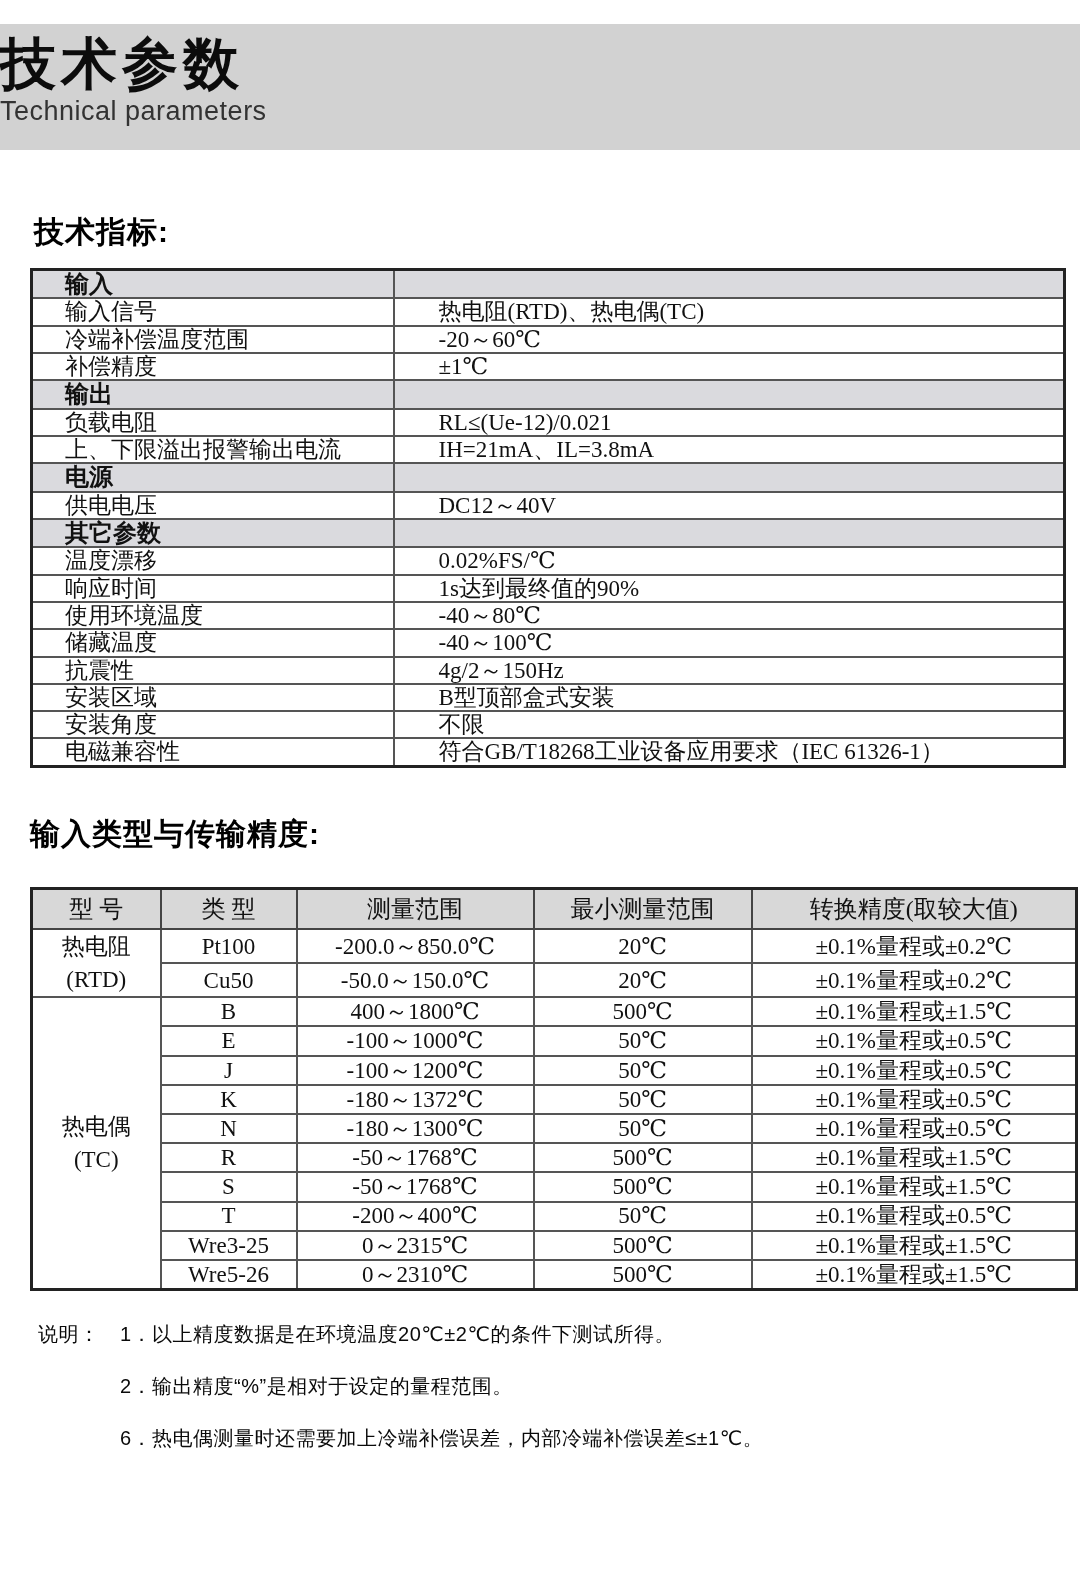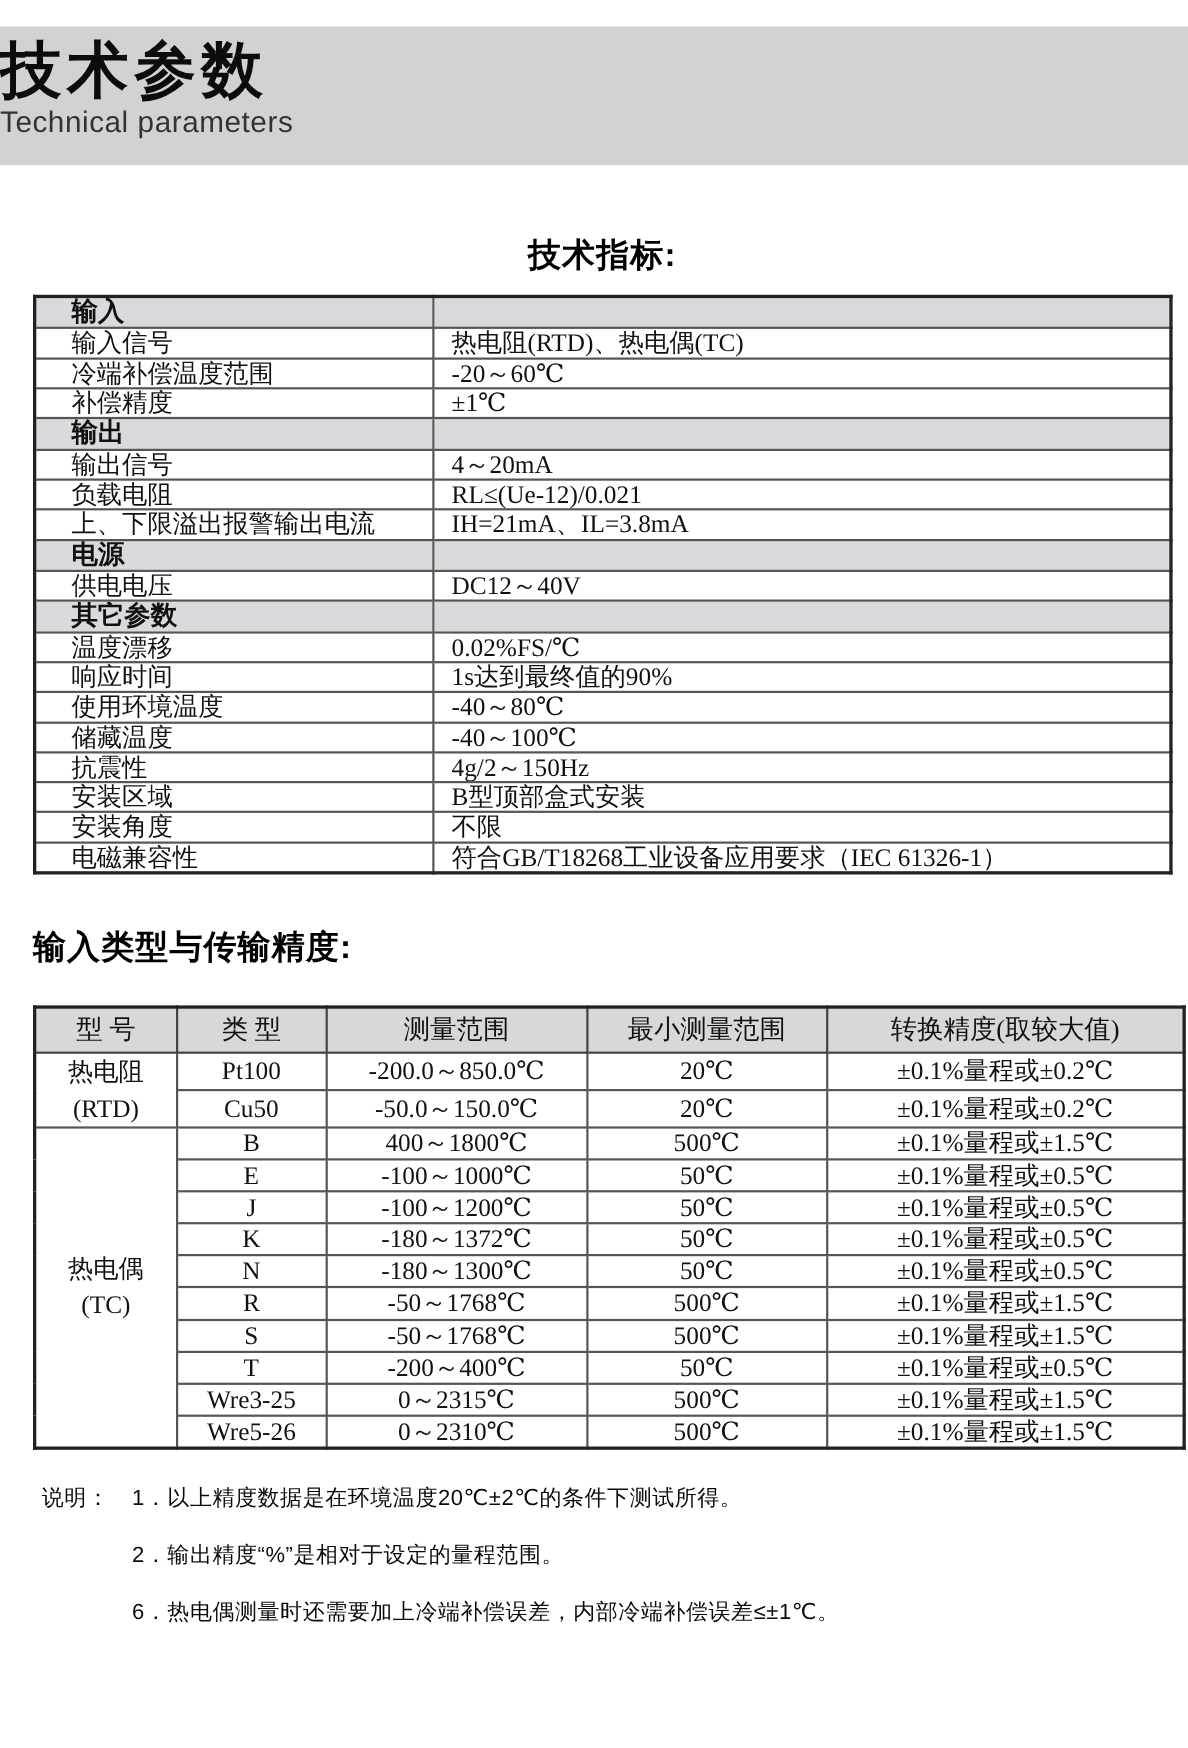--- a/index.html
+++ b/index.html
@@ -33,21 +33,21 @@
     margin-top: 1px;
   }
   .content { padding: 0 30px; }
 
   .sec-heading {
     font-size: 30px;
     font-weight: bold;
     color: #000;
     letter-spacing: 1px;
   }
-  .sec-heading.first { margin: 62px 0 15px 15px; text-align: center; }
+  .sec-heading.first { margin: 62px 0 15px 4px; }
   .sec-heading.second { margin: 46px 0 32px 0; }
 
   table { border-collapse: collapse; border-radius: 22px; }
 
   
   table.spec {
     width: 1036px;
     table-layout: fixed;
     font-family: "Liberation Serif", "DejaVu Serif", serif;
     font-size: 23px;
@@ -55,21 +55,21 @@
   }
   table.spec td {
     border: 2px solid #555555;
     height: 26.5px;
     padding: 0;
     line-height: 1.1;
     white-space: nowrap;
     overflow: hidden;
   }
   table.spec td.spec-label { padding-left: 32px; }
-  table.spec td.spec-value { padding-left: 16px; }
+  table.spec td.spec-value { padding-left: 44px; }
   table.spec tr.section td {
     background: #dadade;
     font-family: "Liberation Sans", "DejaVu Sans", sans-serif;
     font-weight: bold;
     font-size: 24px;
   }
 
   
   table.accuracy {
     width: 1045px;
@@ -143,24 +143,20 @@
           <td class="spec-label">冷端补偿温度范围</td>
           <td class="spec-value">-20～60℃</td>
         </tr>
         <tr>
           <td class="spec-label">补偿精度</td>
           <td class="spec-value">±1℃</td>
         </tr>
         <tr class="section">
           <td class="spec-label">输出</td>
           <td class="spec-value"></td>
-        </tr>
-        <tr>
-          <td class="spec-label">输出信号</td>
-          <td class="spec-value">4～20mA</td>
         </tr>
         <tr>
           <td class="spec-label">负载电阻</td>
           <td class="spec-value">RL≤(Ue-12)/0.021</td>
         </tr>
         <tr>
           <td class="spec-label">上、下限溢出报警输出电流</td>
           <td class="spec-value">IH=21mA、IL=3.8mA</td>
         </tr>
         <tr class="section">

